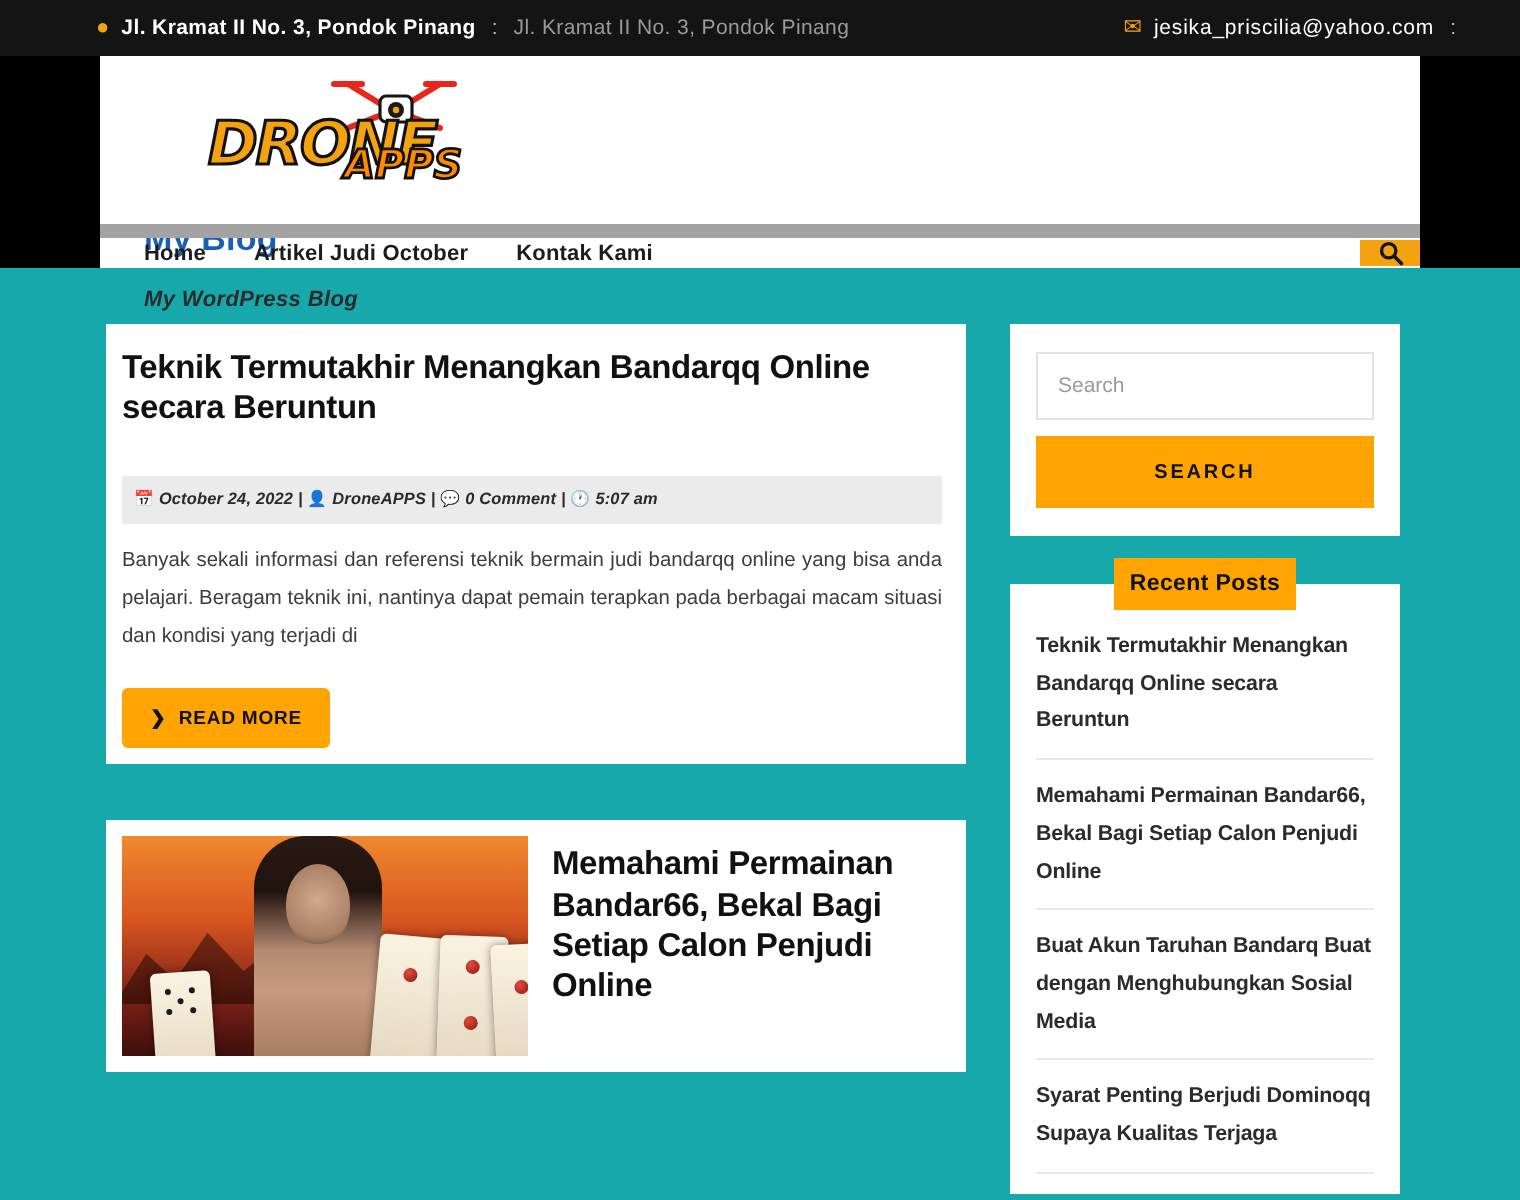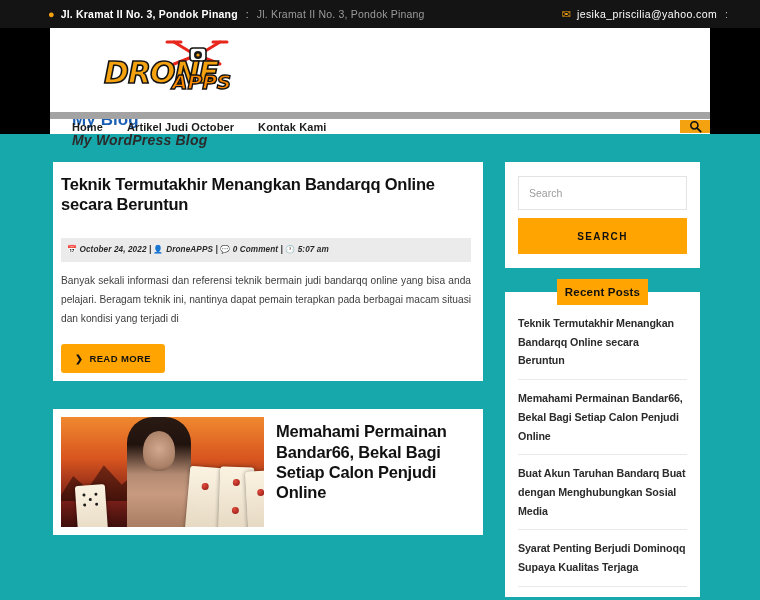--- a/index.html
+++ b/index.html
@@ -52,22 +52,22 @@
     -webkit-text-stroke: 1.4px #121212;
     position: absolute; left: 100px; top: 34px;
     line-height: 1;
   }
   .drone-gfx { position: absolute; left: 92px; top: -2px; width: 66px; height: 42px; }
   .site-title {
     font-size: 17px; font-weight: 700; color: #1a5fb4;
     margin-top: 20px; letter-spacing: .1px;
   }
   .site-desc {
-    font-size: 14px; font-weight: 700; font-style: italic; color: #2b2b2b;
-    margin-top: 2px; letter-spacing: .2px;
+    font-size: 11px; font-weight: 700; font-style: italic; color: #2b2b2b;
+    margin-top: 14px; letter-spacing: .2px;
   }
 
   .navbar {
     border-top: 7px solid #a3a3a3;
     height: 22px;
     display: flex; align-items: center;
     position: relative;
   }
   .nav-items { display: flex; align-items: center; gap: 24px; padding-left: 22px; flex: 1; }
   .nav-item {

